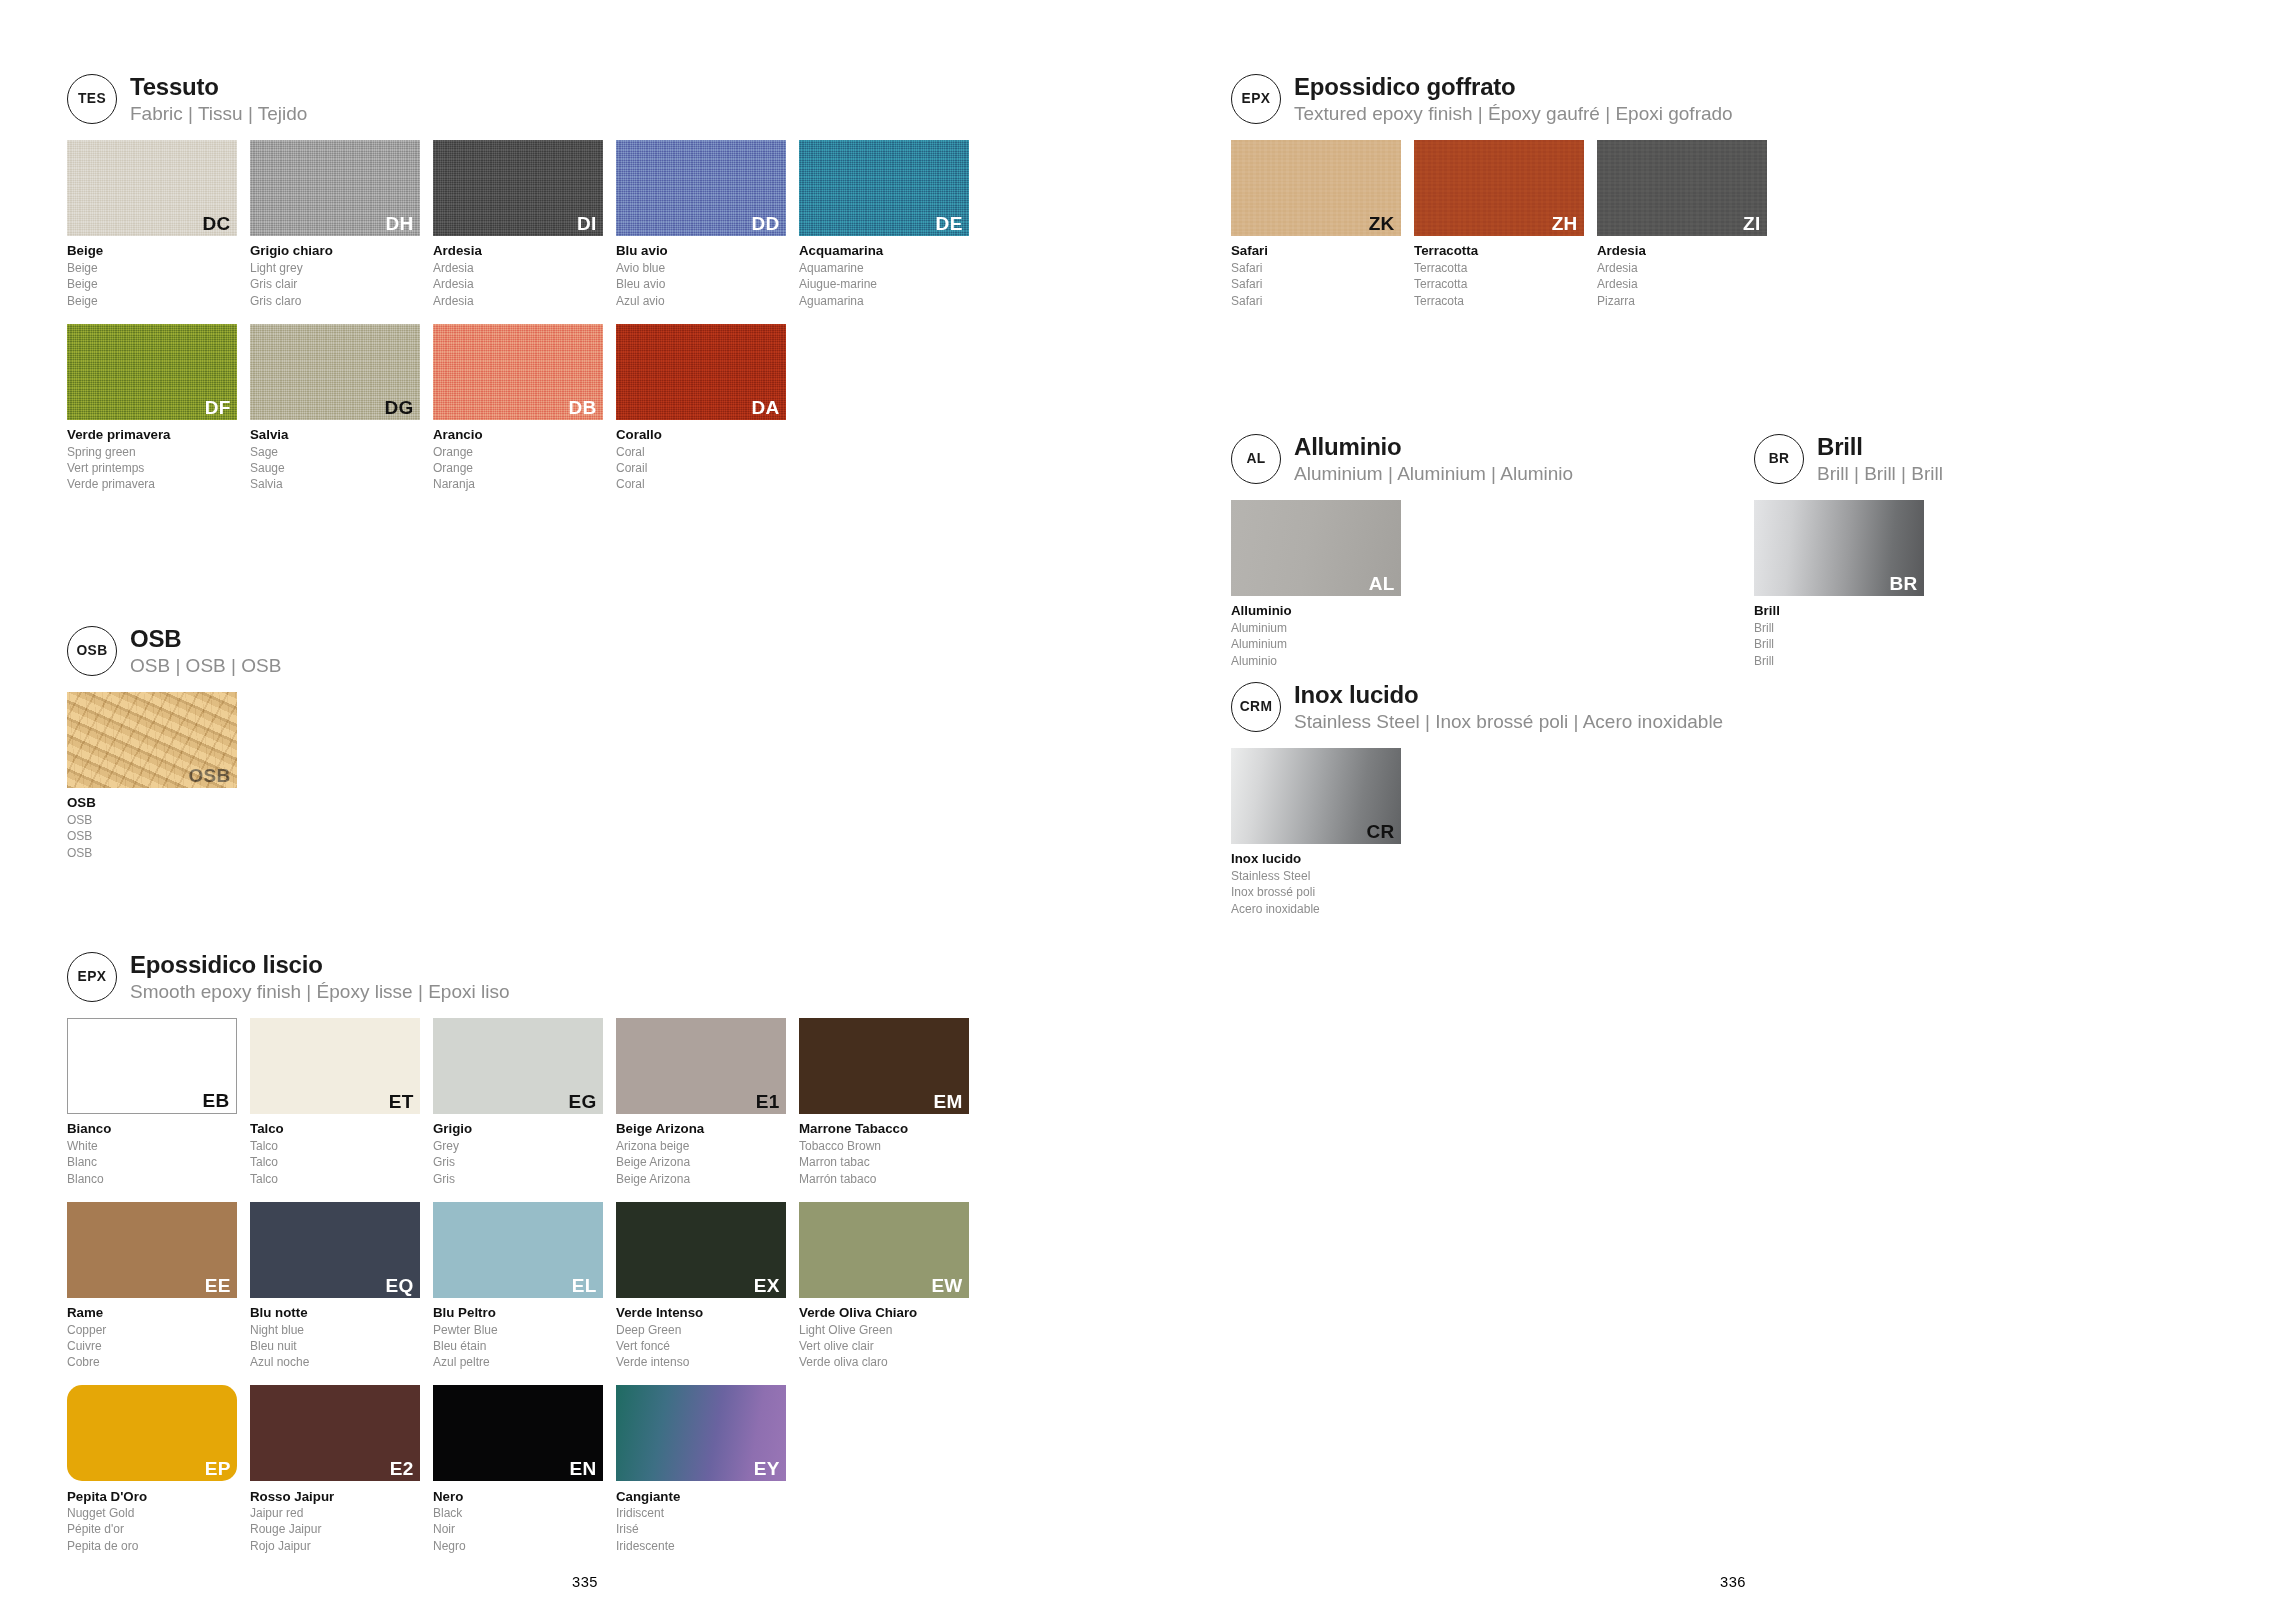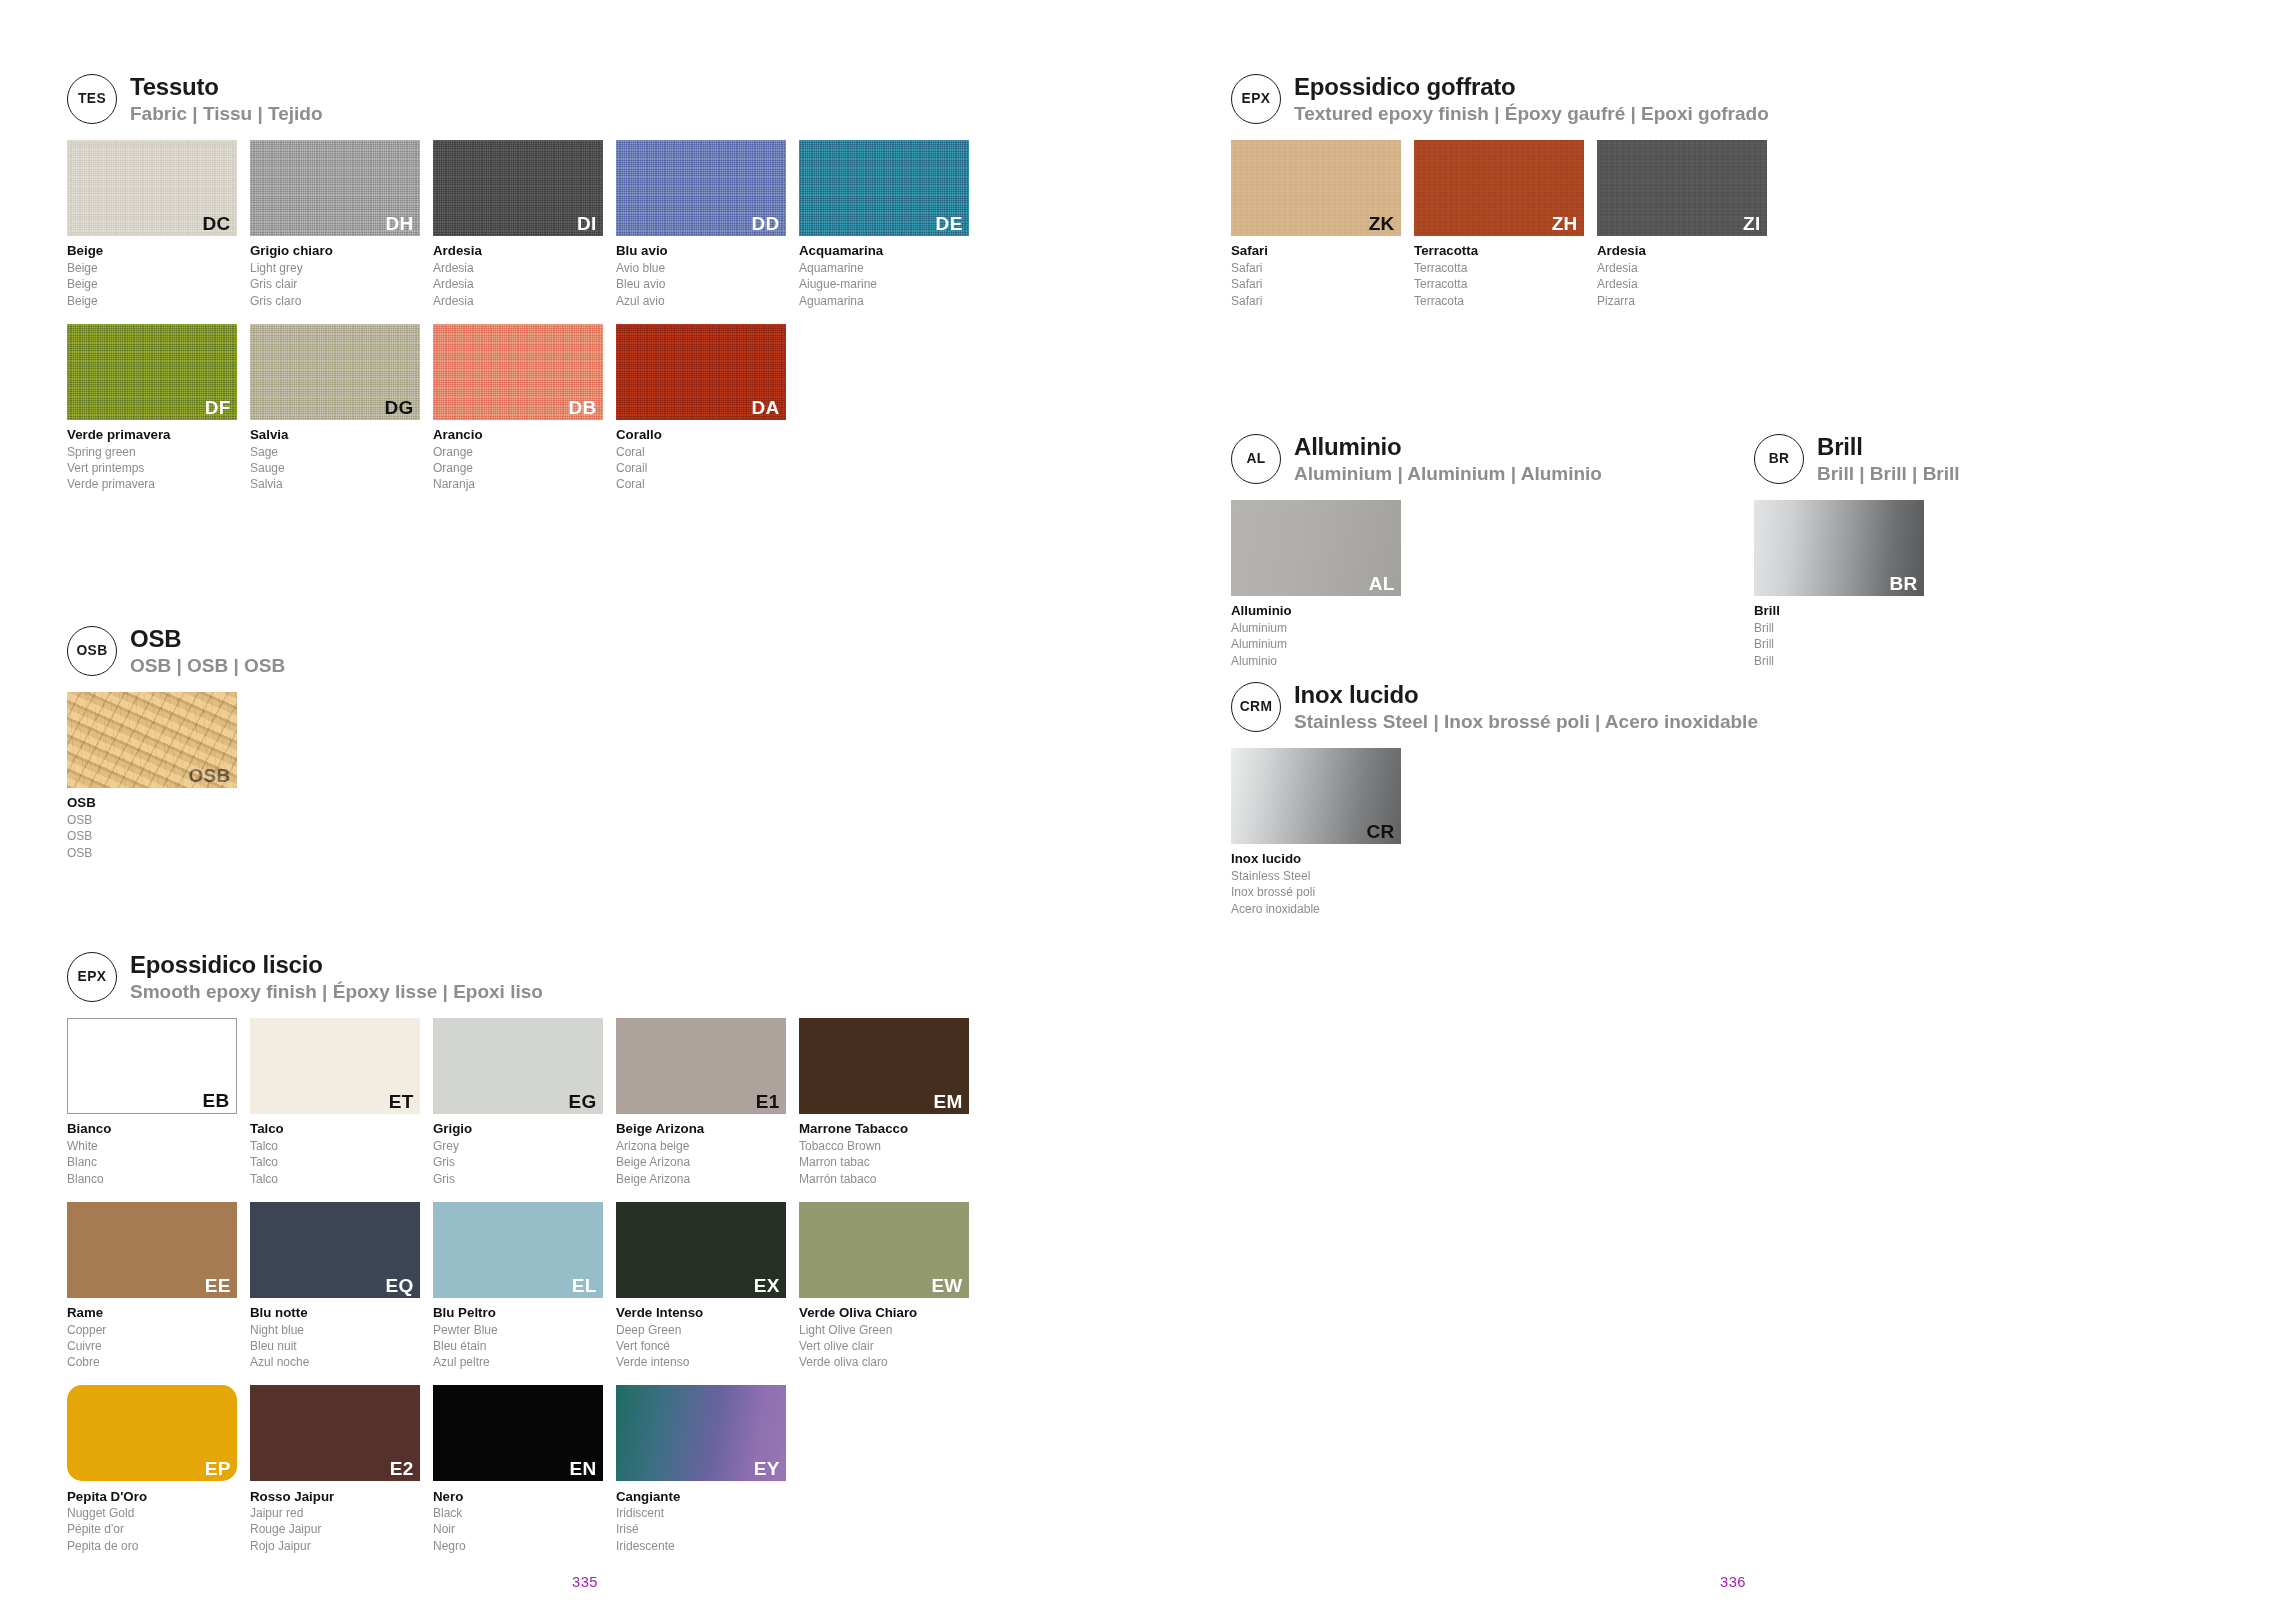--- a/index.html
+++ b/index.html
@@ -20,21 +20,21 @@
   .section{position:absolute;}
   .sec-head{display:flex;align-items:flex-start;gap:13px;margin-bottom:14.7px;}
   .badge{
     width:48px;height:48px;border:1.5px solid #1a1a1a;border-radius:50%;
     display:flex;align-items:center;justify-content:center;
     font-size:13.8px;font-weight:bold;letter-spacing:0.4px;flex:none;
     margin-top:1.8px;
   }
   .sec-titles{padding-top:1.8px;}
   .sec-title{font-size:24px;font-weight:bold;line-height:1.12;letter-spacing:-0.2px;}
-  .sec-sub{font-size:19px;color:#8d8d8d;line-height:1.25;margin-top:0.9px;font-weight:700;}
+  .sec-sub{font-size:19px;color:#8d8d8d;line-height:1.25;margin-top:0.9px;font-weight:400;}
 
   
   .grid{display:flex;flex-wrap:wrap;}
   .cell{width:170px;margin-right:13px;margin-bottom:14.7px;}
   .sw{
     position:relative;width:170px;height:96px;box-sizing:border-box;
     background-size:cover;background-position:center;
   }
   .sw .code{
     position:absolute;right:6.4px;bottom:2.8px;
@@ -66,21 +66,21 @@
     background-image:
       repeating-linear-gradient(0deg,rgba(255,255,255,.05) 0 1.8px,rgba(0,0,0,.05) 1.8px 3.7px),
       repeating-linear-gradient(90deg,rgba(255,255,255,.05) 0 2.8px,rgba(0,0,0,.04) 2.8px 5.5px);
     opacity:.6;
   }
   .tex-none:after{display:none;}
   .sw.bordered{border:1.3px solid #9a9a9a;}
 
   
   .pagenum{
-    position:absolute;bottom:34px;font-size:14.7px;color:#a21caf;letter-spacing:0.5px;
+    position:absolute;bottom:34px;font-size:14.7px;color:#000000;letter-spacing:0.5px;
   }
 </style>
 </head>
 <body>
 
 <div class="spread">
 
   <div class="page page-left">
 
     <div class="section" style="left:67px;top:72px;width:1056px;">

